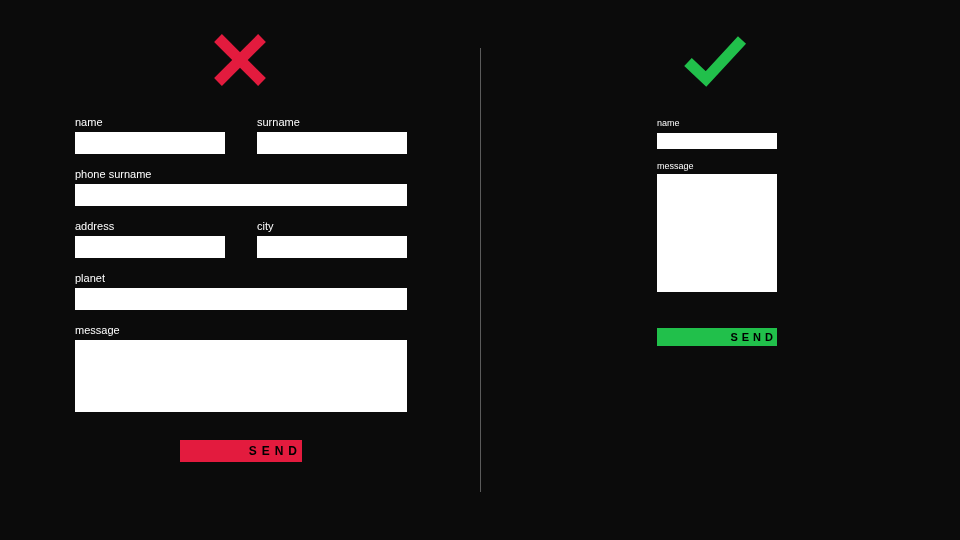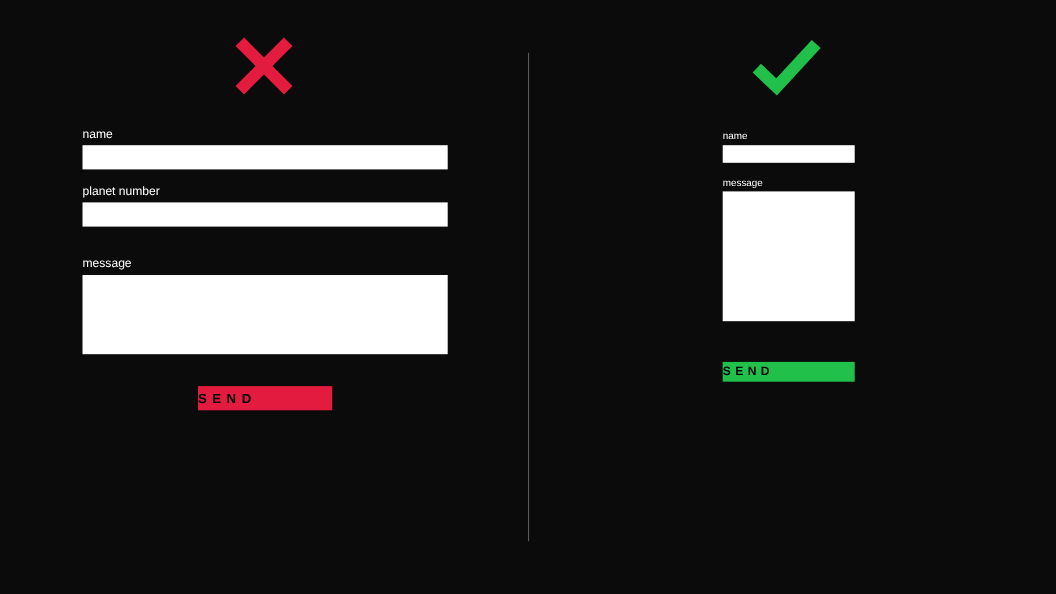--- a/index.html
+++ b/index.html
@@ -13,21 +13,21 @@
   .check{left:680px;top:30px;width:70px;height:60px;}
   .check svg{width:70px;height:60px;display:block;}
   
   .badform{position:absolute;left:75px;top:116px;width:332px;}
   .row{display:flex;gap:32px;margin-bottom:14px;}
   .field{flex:1;}
   .field.full{width:100%;}
   .lbl{font-size:11px;font-weight:400;color:#fff;margin-bottom:4px;display:block;}
   .tbox{width:100%;height:22px;background:#fff;border:none;}
   .tarea{width:100%;height:72px;background:#fff;border:none;resize:none;}
-  .btn{display:block;margin:24px auto 0 auto;width:122px;height:22px;line-height:22px;text-align:left;font-size:12px;font-weight:700;letter-spacing:5px;font-family:inherit;border:none;cursor:pointer;}
+  .btn{display:block;margin:24px auto 0 auto;width:122px;height:22px;line-height:22px;text-align:right;font-size:12px;font-weight:700;letter-spacing:5px;font-family:inherit;border:none;cursor:pointer;}
   .btn.bad{background:#e31b3e;color:#000;}
   
   .goodform{position:absolute;left:657px;top:118px;width:120px;}
   .goodform .lbl{font-size:9px;margin-bottom:3px;}
   .goodform .tbox{height:16px;}
   .goodform .field{margin-bottom:12px;}
   .goodform .tarea{height:118px;}
   .btn.good{background:#21c04b;color:#000;width:120px;height:18px;line-height:18px;font-size:11px;letter-spacing:4px;margin:32px 0 0 0;}
 </style>
 </head>
@@ -50,28 +50,46 @@
         <polyline points="8,32 26,49 62,10" fill="none" stroke="#21c04b" stroke-width="11" stroke-linecap="butt" stroke-linejoin="miter"></polyline>
       </svg>
   </div>
 
   <form class="badform">
     <div class="row">
       <div class="field">
         <label class="lbl">name</label>
         <input class="tbox" value="" style="">
       </div>
-    </div>
-    <div class="row">
       <div class="field">
-        <label class="lbl">planet number</label>
+        <label class="lbl">surname</label>
         <input class="tbox" value="" style="">
       </div>
     </div>
     <div class="row">
+      <div class="field">
+        <label class="lbl">phone surname</label>
+        <input class="tbox" value="" style="">
+      </div>
+    </div>
+    <div class="row">
+      <div class="field">
+        <label class="lbl">address</label>
+        <input class="tbox" value="" style="">
+      </div>
+      <div class="field">
+        <label class="lbl">city</label>
+        <input class="tbox" value="" style="">
+      </div>
+    </div>
+    <div class="row">
+      <div class="field">
+        <label class="lbl">planet</label>
+        <input class="tbox" value="" style="">
+      </div>
     </div>
     <div class="field full">
       <label class="lbl">message</label>
       <textarea class="tarea" style=""></textarea>
     </div>
     <button type="button" class="btn bad">SEND</button>
   </form>
 
   <form class="goodform">
     <div class="field">

